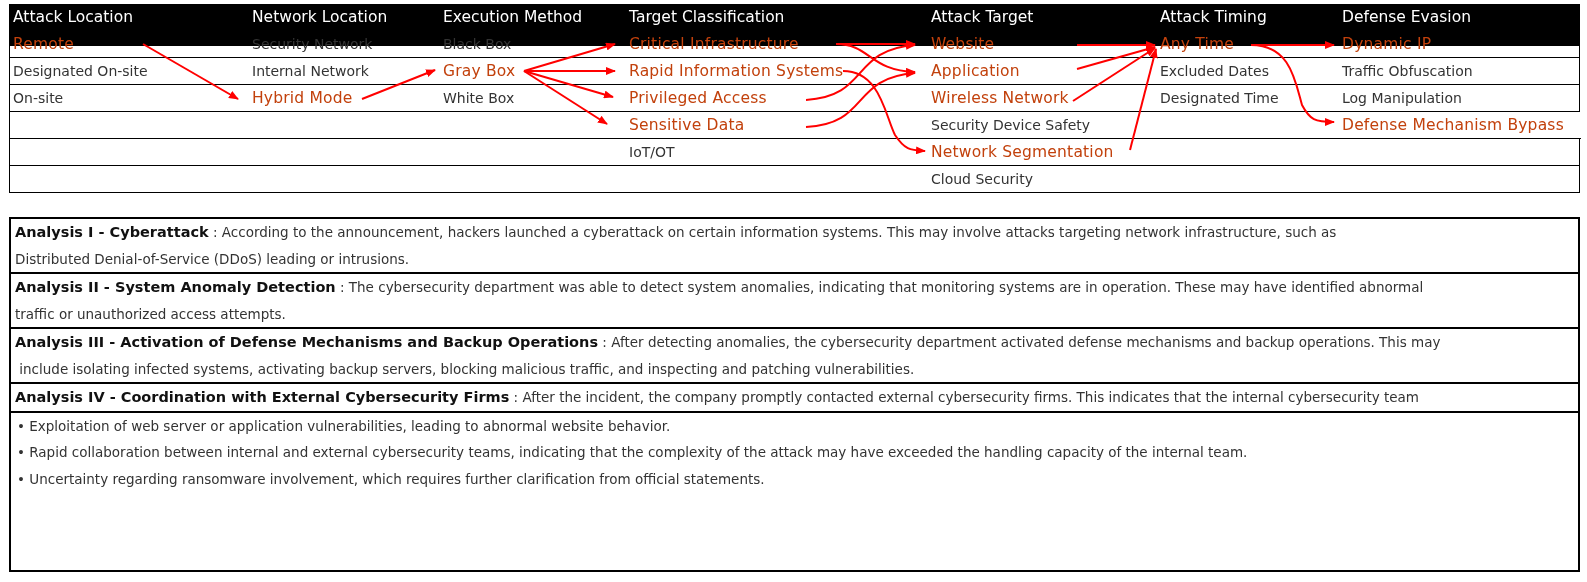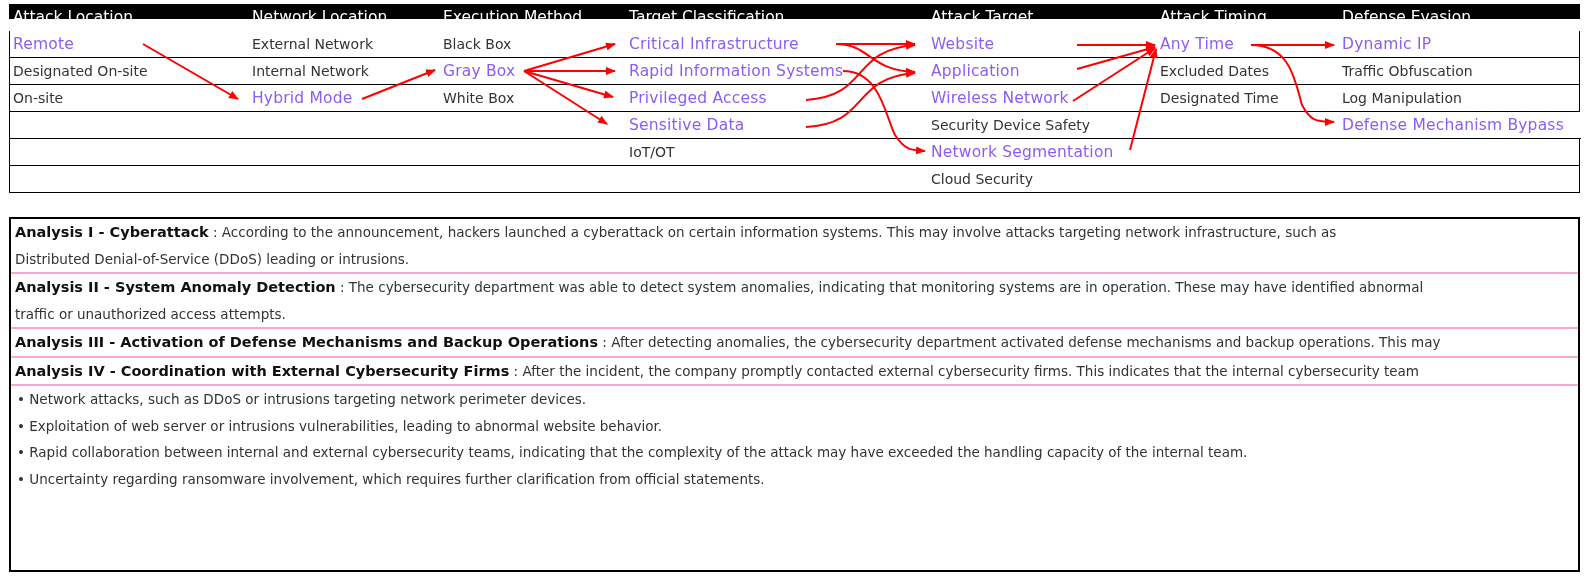--- a/index.html
+++ b/index.html
@@ -1,29 +1,29 @@
 <!DOCTYPE html>
 <html><head>
 <meta charset="utf-8">
 <style>
   html, body { margin: 0; padding: 0; background: #ffffff; }
   body { width: 1587px; height: 582px; position: relative; overflow: hidden;
          font-family: "DejaVu Sans", sans-serif; color: #222; }
-  .hdr { position: absolute; left: 9px; top: 4px; width: 1571px; height: 15px; background: #000; }
+  .hdr { position: absolute; left: 9px; top: 4px; width: 1571px; height: 42px; background: #000; }
   .hcell { position: absolute; top: 0; height: 27px; line-height: 27px; color: #fff;
            font-size: 15.5px; white-space: nowrap; }
   .row { position: absolute; left: 9px; width: 1569px; height: 26px;
          border-left: 1.5px solid #000; border-right: 1.5px solid #000; border-bottom: 1.5px solid #000; }
   .cell { position: absolute; height: 27px; line-height: 27px; font-size: 14px; white-space: nowrap; color: #333; }
-  .cell.hl { color: #8b5cf6; font-size: 15.5px; letter-spacing: 0.2px; }
+  .cell.hl { color: #c2410c; font-size: 15.5px; letter-spacing: 0.2px; }
   svg.arrows { position: absolute; left: 0; top: 0; width: 1587px; height: 200px; pointer-events: none; }
 
   .analysis { position: absolute; left: 9px; top: 217px; width: 1567px; height: 351px;
               border: 2.5px solid #000; }
-  .ablock { border-bottom: 2px solid #f9a8d4; padding-left: 4px; }
+  .ablock { border-bottom: 2px solid #000000; padding-left: 4px; }
   .ablock:last-child { border-bottom: none; }
   .aline { height: 26.5px; line-height: 26.5px; font-size: 13.5px; white-space: nowrap; color: #333; }
   .atitle { font-weight: bold; color: #111; font-size: 14.5px; }
   .bullet-line { padding-left: 2px; }
 </style>
 </head>
 <body>
 
 <div class="hdr">
   <span class="hcell" style="left:4px">Attack Location</span>
@@ -39,21 +39,21 @@
 <div class="row" style="top:58px"></div>
 <div class="row" style="top:85px"></div>
 <div class="row" style="top:112px; border-right:none; width:1570.5px"></div>
 <div class="row" style="top:139px"></div>
 <div class="row" style="top:166px"></div>
 
 <span class="cell hl" style="left:13px; top:31px">Remote</span>
 <span class="cell" style="left:13px; top:58px">Designated On-site</span>
 <span class="cell" style="left:13px; top:85px">On-site</span>
 
-<span class="cell" style="left:252px; top:31px">External Network</span>
+<span class="cell" style="left:252px; top:31px">Security Network</span>
 <span class="cell" style="left:252px; top:58px">Internal Network</span>
 <span class="cell hl" style="left:252px; top:85px">Hybrid Mode</span>
 
 <span class="cell" style="left:443px; top:31px">Black Box</span>
 <span class="cell hl" style="left:443px; top:58px">Gray Box</span>
 <span class="cell" style="left:443px; top:85px">White Box</span>
 
 <span class="cell hl" style="left:629px; top:31px">Critical Infrastructure</span>
 <span class="cell hl" style="left:629px; top:58px">Rapid Information Systems</span>
 <span class="cell hl" style="left:629px; top:85px">Privileged Access</span>
@@ -118,23 +118,23 @@
   <div class="ablock">
     <div class="aline"><span class="atitle">Analysis I - Cyberattack</span><span> : </span><span>According to the announcement, hackers launched a cyberattack on certain information systems. This may involve attacks targeting network infrastructure, such as</span></div>
     <div class="aline">Distributed Denial-of-Service (DDoS) leading or intrusions.</div>
   </div>
   <div class="ablock">
     <div class="aline"><span class="atitle">Analysis II - System Anomaly Detection</span><span> : </span><span>The cybersecurity department was able to detect system anomalies, indicating that monitoring systems are in operation. These may have identified abnormal</span></div>
     <div class="aline">traffic or unauthorized access attempts.</div>
   </div>
   <div class="ablock">
     <div class="aline"><span class="atitle">Analysis III - Activation of Defense Mechanisms and Backup Operations</span><span> : </span><span>After detecting anomalies, the cybersecurity department activated defense mechanisms and backup operations. This may</span></div>
+    <div class="aline" style="white-space:pre"> include isolating infected systems, activating backup servers, blocking malicious traffic, and inspecting and patching vulnerabilities.</div>
   </div>
   <div class="ablock">
     <div class="aline"><span class="atitle">Analysis IV - Coordination with External Cybersecurity Firms</span><span> : </span><span>After the incident, the company promptly contacted external cybersecurity firms. This indicates that the internal cybersecurity team</span></div>
   </div>
   <div class="ablock">
-    <div class="aline bullet-line"><span>•</span> <span>Network attacks, such as DDoS or intrusions targeting network perimeter devices.</span></div>
-    <div class="aline bullet-line"><span>•</span> <span>Exploitation of web server or intrusions vulnerabilities, leading to abnormal website behavior.</span></div>
+    <div class="aline bullet-line"><span>•</span> <span>Exploitation of web server or application vulnerabilities, leading to abnormal website behavior.</span></div>
     <div class="aline bullet-line"><span>•</span> <span>Rapid collaboration between internal and external cybersecurity teams, indicating that the complexity of the attack may have exceeded the handling capacity of the internal team.</span></div>
     <div class="aline bullet-line"><span>•</span> <span>Uncertainty regarding ransomware involvement, which requires further clarification from official statements.</span></div>
   </div>
 </div>
 
 </body></html>

